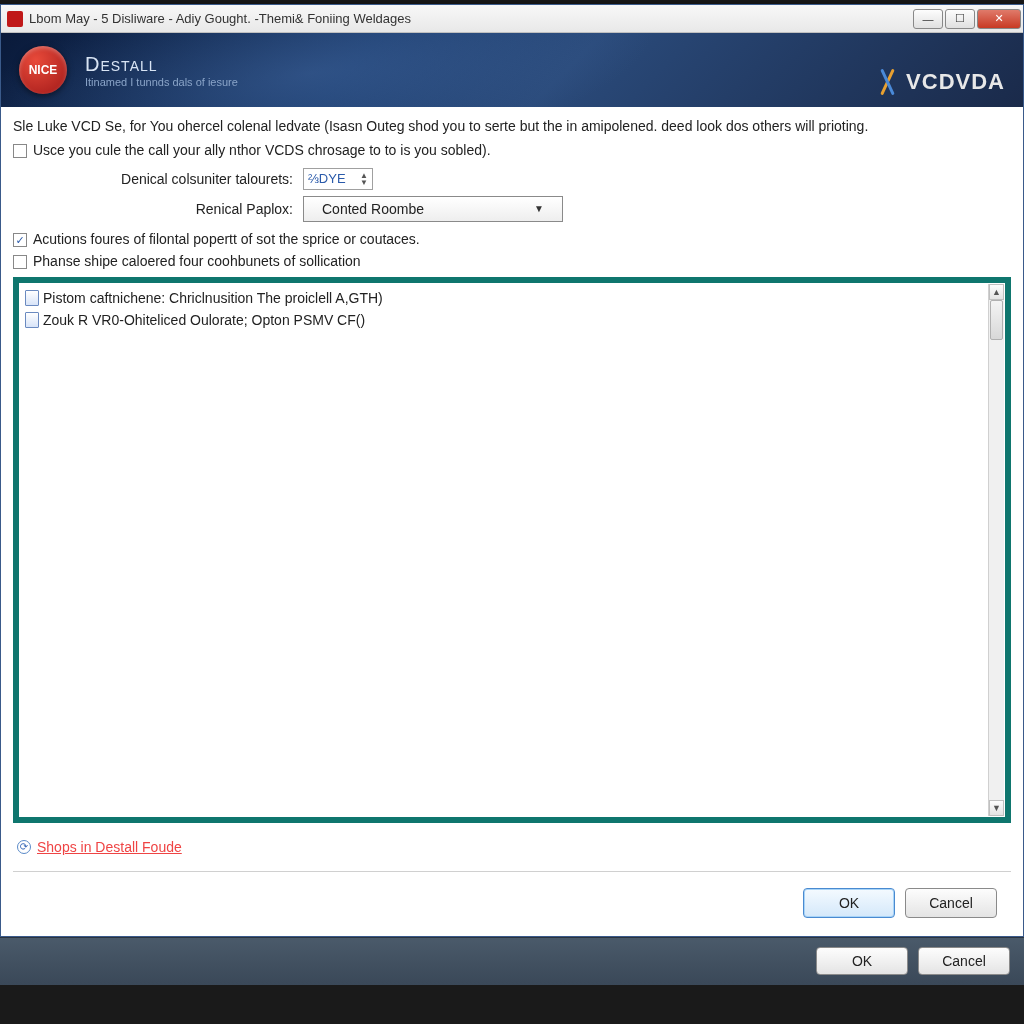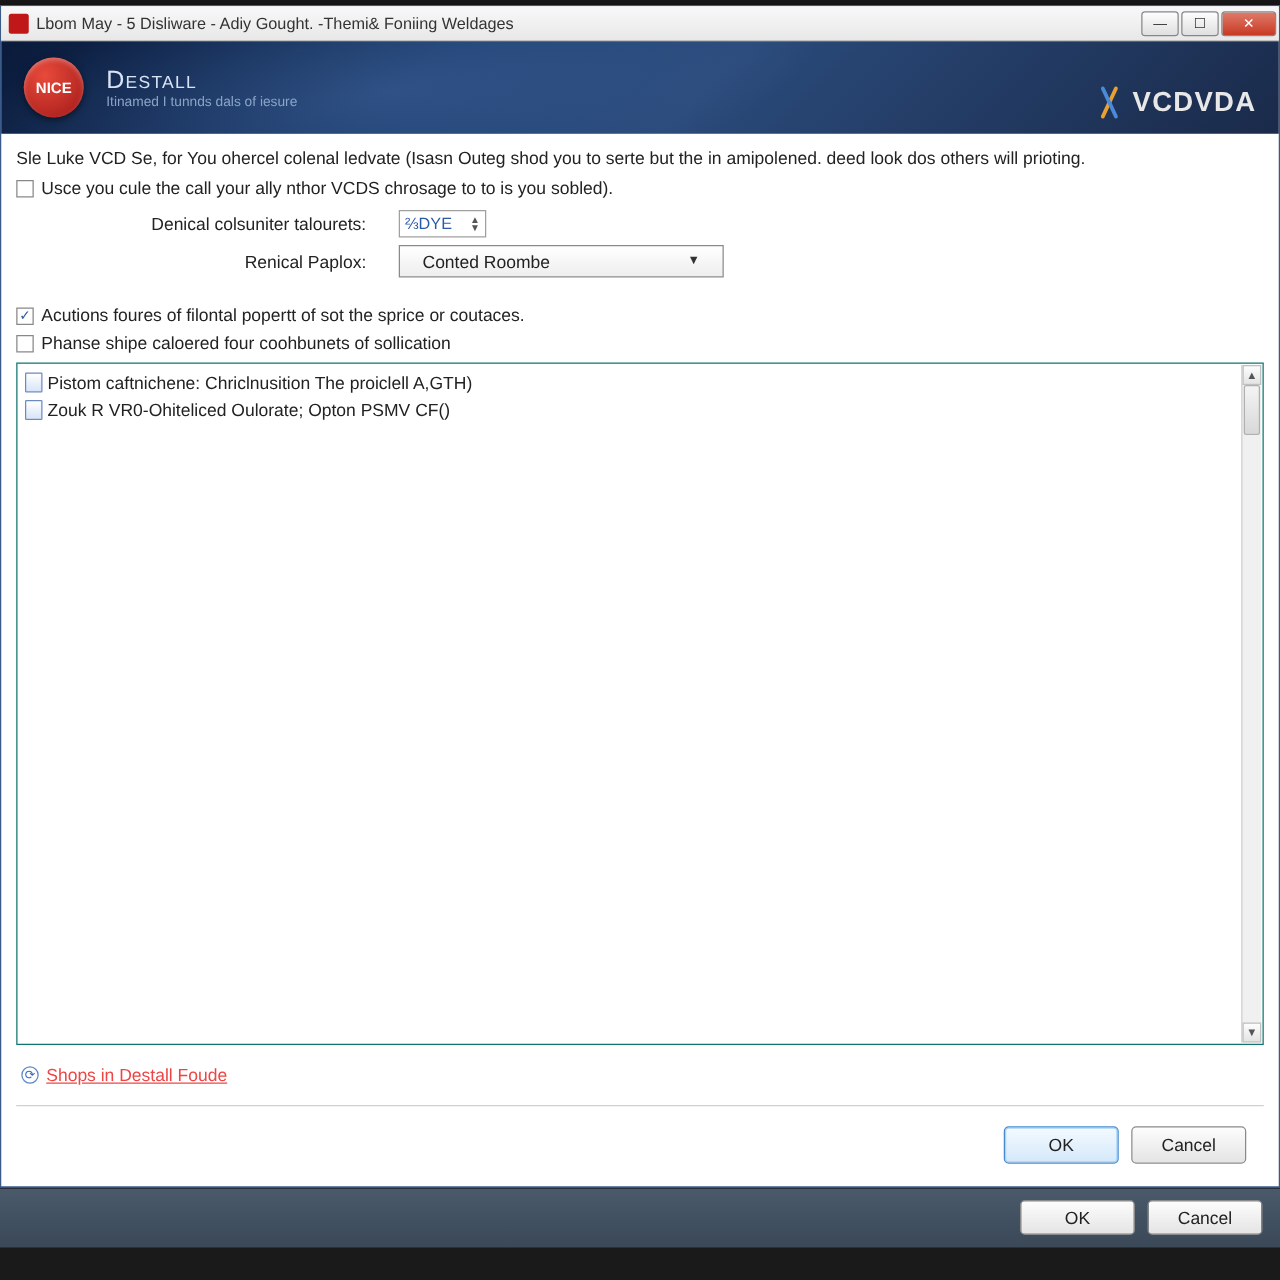--- a/index.html
+++ b/index.html
@@ -127,22 +127,22 @@
       margin-top: 2px;
       flex-shrink: 0;
     }
     .chk.checked::after {
       content: "✓"; font-size: 11px; color: #2a5aaa;
       display: block; text-align: center; line-height: 12px;
     }
     .form-grid {
       display: grid;
       grid-template-columns: 240px auto;
-      gap: 6px 26px;
-      margin: 4px 0 16px 40px;
+      gap: 6px 10px;
+      margin: 4px 0 3px 40px;
       align-items: center;
     }
     .form-label { text-align: right; font-size: 14px; }
     .spinner {
       display: flex; align-items: center;
       border: 1px solid #a0a0a0;
       height: 22px; width: 70px;
       background: #fff;
       padding: 0 4px;
       font-size: 13px;
@@ -154,21 +154,21 @@
       display: flex; align-items: center;
       border: 1px solid #8a8a8a;
       height: 26px; width: 260px;
       background: linear-gradient(to bottom, #fff, #eee);
       padding: 0 18px;
       font-size: 14px;
     }
     .combo-val { flex: 1; }
     .combo-arrow { font-size: 10px; color: #333; }
     .listbox {
-      border: 1px solid #0f766e;
+      border: 6px solid #0f766e;
       height: 546px;
       background: #fff;
       position: relative;
       margin-top: 2px;
       padding: 4px 18px 4px 6px;
       overflow: hidden;
     }
     .list-item {
       display: flex; align-items: center; gap: 4px;
       font-size: 14px; line-height: 22px;

